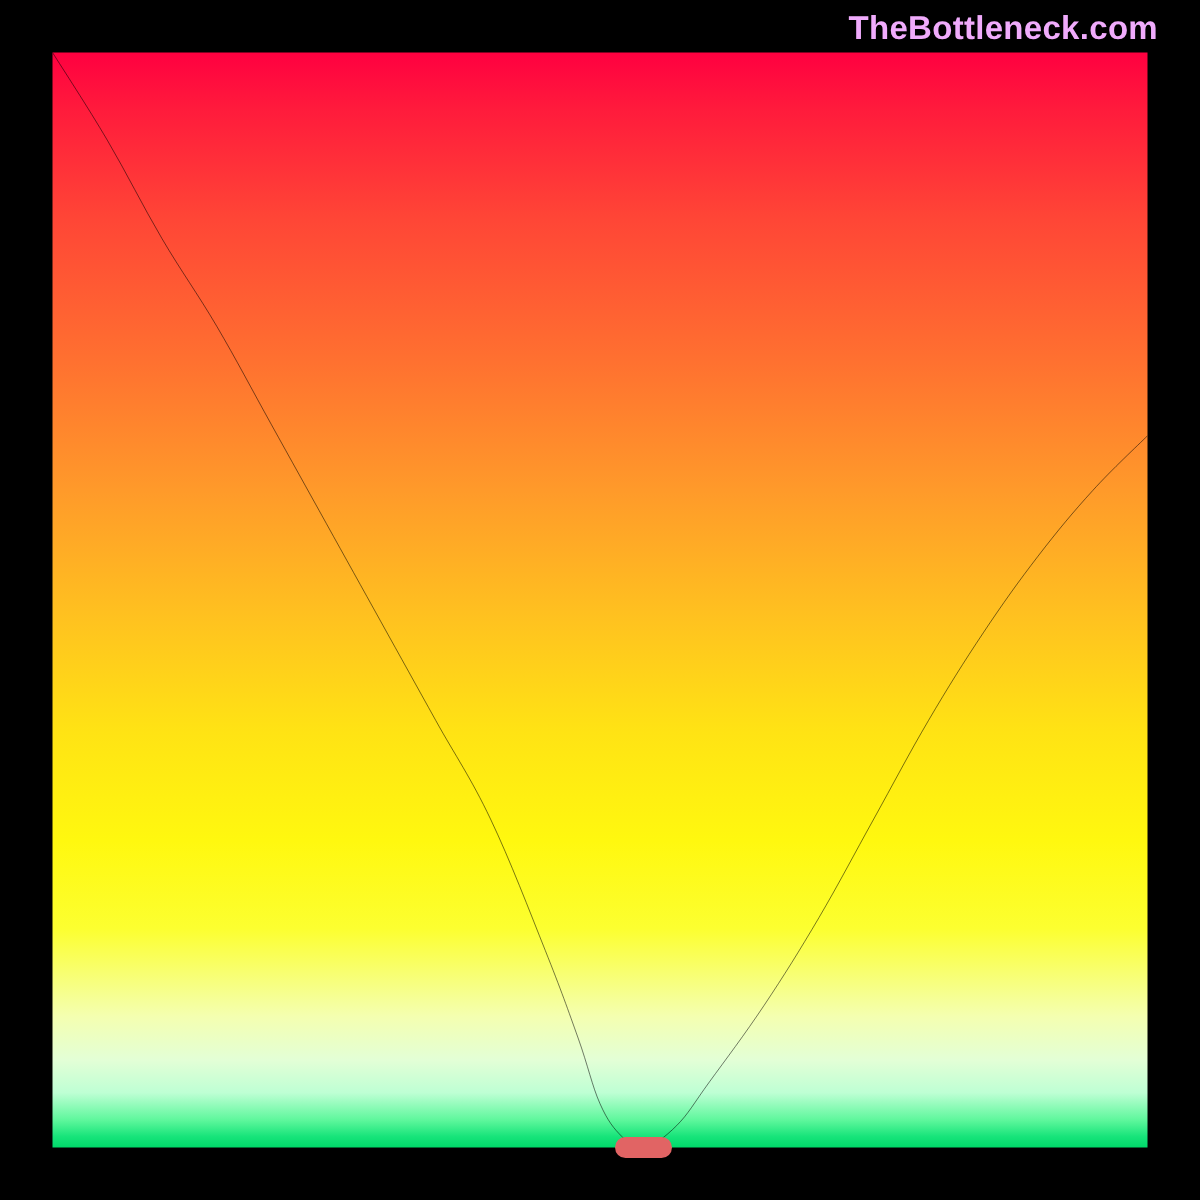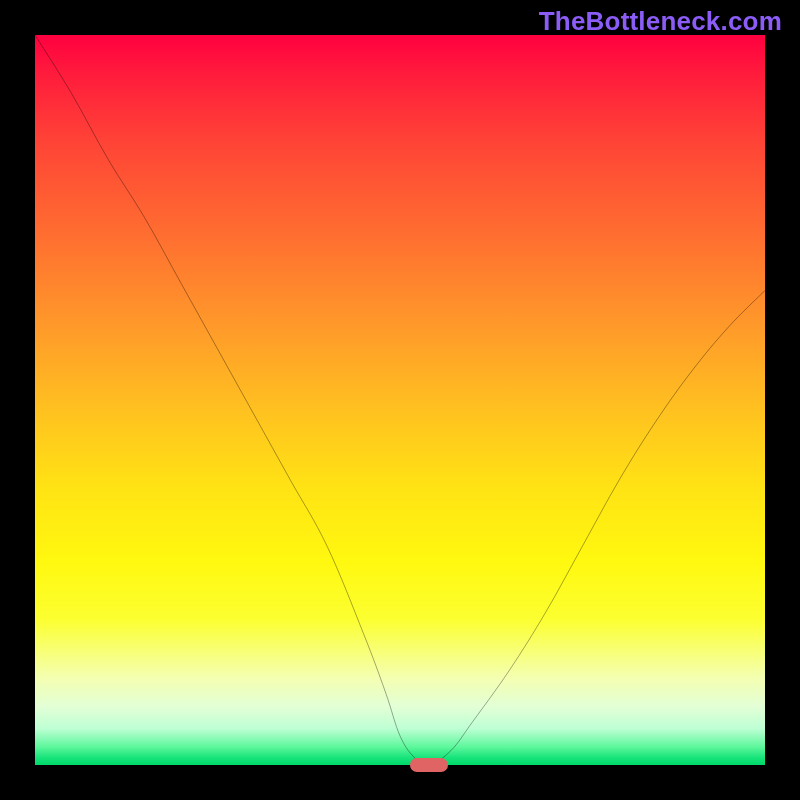--- a/index.html
+++ b/index.html
@@ -54,24 +54,24 @@
   .curve-svg {
     position: absolute;
     left: 0;
     top: 0;
     width: 100%;
     height: 100%;
   }
   .watermark {
     position: absolute;
     top: 6px;
-    right: 18px;
-    font-size: 26px;
+    right: 28px;
+    font-size: 22px;
     font-weight: 600;
-    color: #8b5cf6;
+    color: #f0abfc;
     letter-spacing: 0.2px;
   }
   .marker {
     position: absolute;
     width: 38px;
     height: 14px;
     border-radius: 7px;
     background: #e16464;
     transform: translate(-50%, -50%);
   }

